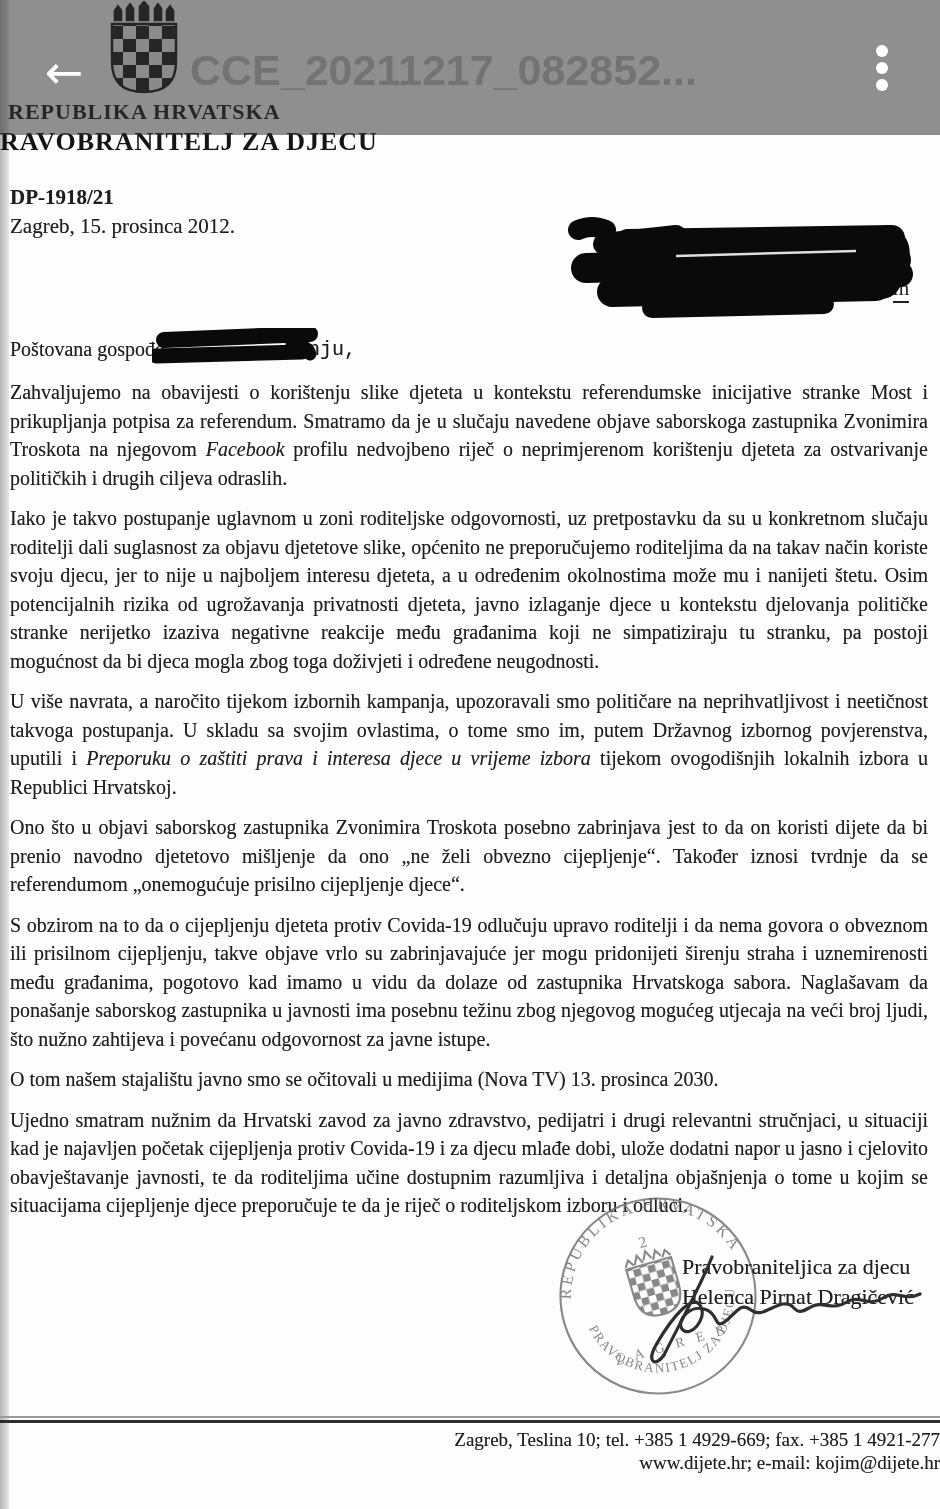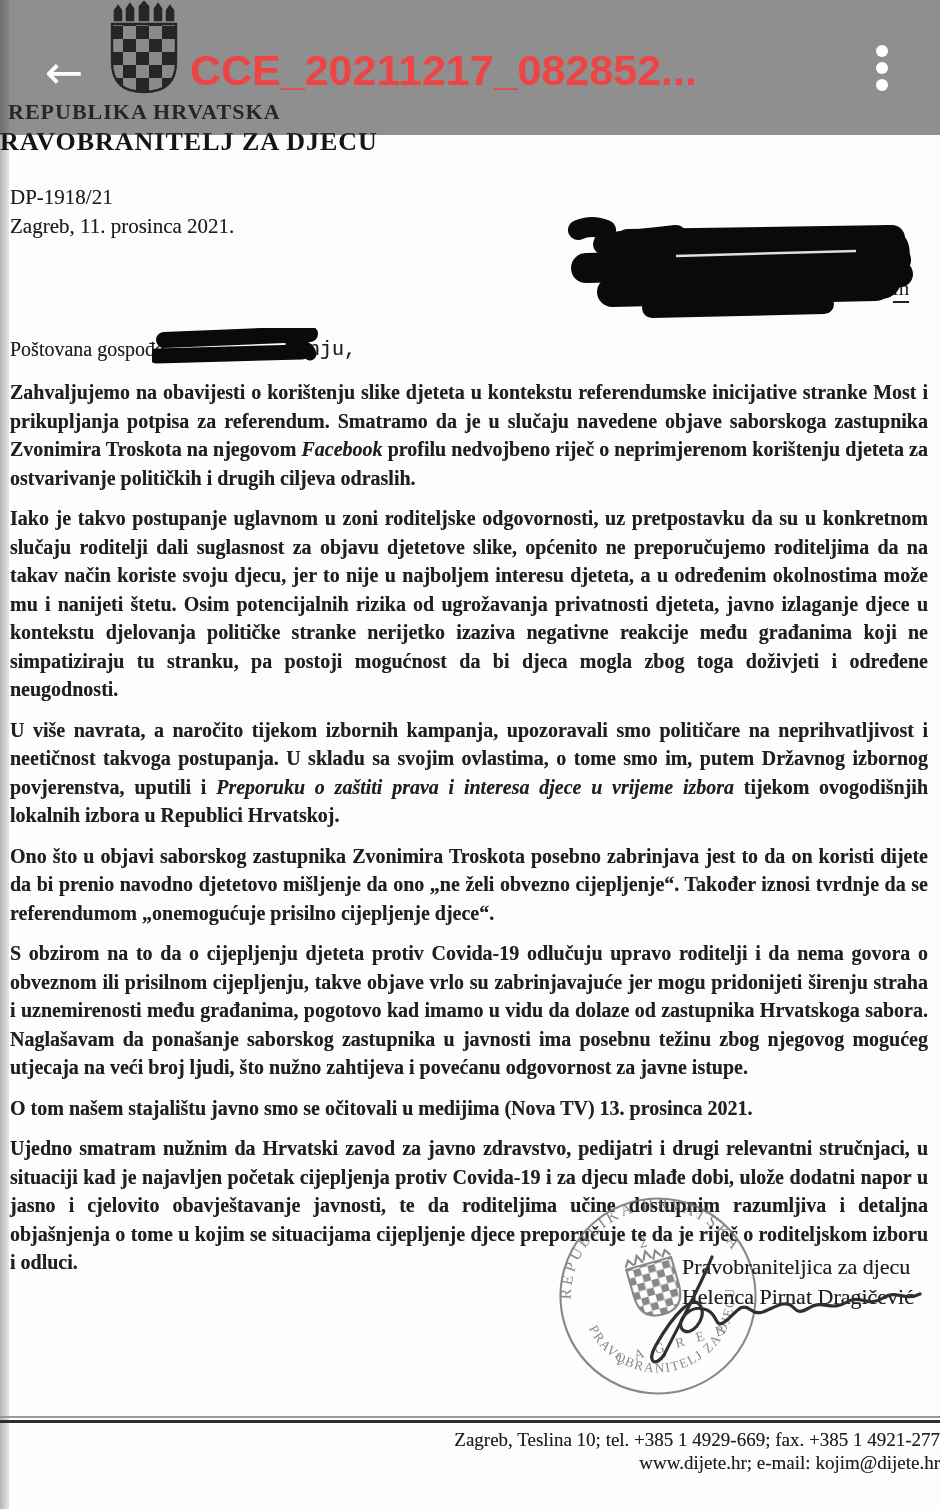--- a/index.html
+++ b/index.html
@@ -19,36 +19,36 @@
   .lh2{font-weight:bold;font-size:26px;letter-spacing:1px;color:#141414;margin-left:-8px;margin-top:6px;text-align:center;}
 
   
   .appbar{position:absolute;left:0;top:0;width:940px;height:135px;
     background:rgba(52,52,52,0.55);z-index:2;}
   .back-btn{position:absolute;left:36px;top:44px;width:56px;height:56px;
     color:#fff;font-family:"DejaVu Sans",sans-serif;font-size:46px;line-height:56px;
     text-align:center;cursor:pointer;z-index:3;}
   .appbar-title{position:absolute;left:190px;top:46px;z-index:3;
     font-family:"Liberation Sans",sans-serif;font-weight:bold;font-size:43px;
-    color:#ef4444;white-space:nowrap;letter-spacing:0;}
+    color:#737373;white-space:nowrap;letter-spacing:0;}
   .kebab{position:absolute;left:868px;top:40px;width:28px;height:56px;z-index:3;cursor:pointer;
     display:flex;flex-direction:column;align-items:center;justify-content:center;gap:5px;}
   .kebab i{width:12px;height:12px;border-radius:50%;background:#fff;display:block;}
 
   
   .doc{position:absolute;left:10px;top:183px;width:918px;z-index:1;
     font-size:20px;line-height:28.5px;
     text-shadow:0 0 0.6px rgba(25,25,25,0.5);}
-  .ref-number{font-weight:normal;font-size:21px;}
+  .ref-number{font-weight:bold;font-size:21px;}
   .place-date{font-size:21px;}
   .salutation{margin-top:92px;height:34px;position:relative;white-space:nowrap;}
   .sal-redact-wrap{position:relative;display:inline-block;width:190px;height:34px;vertical-align:-10px;font-family:Liberation Mono, monospace;}
   .sal-suffix{position:absolute;right:4px;bottom:2px;font-size:20px;z-index:0;}
   .sal-blob{position:absolute;left:-18px;top:-4px;z-index:1;}
-  .para{margin:12px 0;text-align:justify;font-weight:bold;}
+  .para{margin:12px 0;text-align:justify;}
   .para em{font-style:italic;}
 
   
   .recipient-redaction{position:absolute;left:556px;top:216px;z-index:1;}
   .redact-peek{position:absolute;left:893px;top:276px;z-index:0;font-size:21px;
     border-bottom:2px solid #222;padding-bottom:0px;}
 
   
   .sig-block{position:absolute;right:26px;top:1252px;text-align:left;z-index:2;
     font-size:22px;line-height:30px;text-shadow:0 0 0.6px rgba(25,25,25,0.5);}
@@ -116,21 +116,21 @@
       <path d="M96,92 L268,88" stroke-width="20"></path>
       <path d="M250,34 L344,58" stroke-width="26"></path>
       <path d="M330,18 q 18,6 14,26" stroke-width="18"></path>
       <path d="M320,74 q 16,2 18,-14" stroke-width="18"></path>
     </g>
     <path d="M120,40 L300,35" stroke="#f6f6f6" stroke-width="2.5" fill="none" opacity="0.9"></path>
   </svg>
 
   <div class="doc">
     <div class="ref-number">DP-1918/21</div>
-    <div class="place-date">Zagreb, 11. prosinca 2021.</div>
+    <div class="place-date">Zagreb, 15. prosinca 2012.</div>
 
     <div class="salutation">
       <span>Poštovana gospođo</span>
       <span class="sal-redact-wrap">
         <span class="sal-suffix">nju,</span>
         <svg class="sal-blob" width="196" height="44" viewBox="0 0 196 44">
           <g stroke="#0a0a0a" fill="none" stroke-linecap="round">
             <path d="M12,12 L158,6" stroke-width="16"></path>
             <path d="M4,28 L150,24" stroke-width="15"></path>
             <path d="M140,16 q 16,2 18,10" stroke-width="13"></path>
@@ -138,21 +138,21 @@
         </svg>
       </span>
     </div>
 
     <div>
         <p class="para"><span>Zahvaljujemo na obavijesti o korištenju slike djeteta u kontekstu referendumske inicijative stranke Most i prikupljanja potpisa za referendum. Smatramo da je u slučaju navedene objave saborskoga zastupnika Zvonimira Troskota na njegovom </span><em>Facebook</em><span> profilu nedvojbeno riječ o neprimjerenom korištenju djeteta za ostvarivanje političkih i drugih ciljeva odraslih.</span></p>
         <p class="para"><span>Iako je takvo postupanje uglavnom u zoni roditeljske odgovornosti, uz pretpostavku da su u konkretnom slučaju roditelji dali suglasnost za objavu djetetove slike, općenito ne preporučujemo roditeljima da na takav način koriste svoju djecu, jer to nije u najboljem interesu djeteta, a u određenim okolnostima može mu i nanijeti štetu. Osim potencijalnih rizika od ugrožavanja privatnosti djeteta, javno izlaganje djece u kontekstu djelovanja političke stranke nerijetko izaziva negativne reakcije među građanima koji ne simpatiziraju tu stranku, pa postoji mogućnost da bi djeca mogla zbog toga doživjeti i određene neugodnosti.</span></p>
         <p class="para"><span>U više navrata, a naročito tijekom izbornih kampanja, upozoravali smo političare na neprihvatljivost i neetičnost takvoga postupanja. U skladu sa svojim ovlastima, o tome smo im, putem Državnog izbornog povjerenstva, uputili i </span><em>Preporuku o zaštiti prava i interesa djece u vrijeme izbora</em><span> tijekom ovogodišnjih lokalnih izbora u Republici Hrvatskoj.</span></p>
         <p class="para"><span>Ono što u objavi saborskog zastupnika Zvonimira Troskota posebno zabrinjava jest to da on koristi dijete da bi prenio navodno djetetovo mišljenje da ono „ne želi obvezno cijepljenje“. Također iznosi tvrdnje da se referendumom „onemogućuje prisilno cijepljenje djece“.</span></p>
         <p class="para"><span>S obzirom na to da o cijepljenju djeteta protiv Covida-19 odlučuju upravo roditelji i da nema govora o obveznom ili prisilnom cijepljenju, takve objave vrlo su zabrinjavajuće jer mogu pridonijeti širenju straha i uznemirenosti među građanima, pogotovo kad imamo u vidu da dolaze od zastupnika Hrvatskoga sabora. Naglašavam da ponašanje saborskog zastupnika u javnosti ima posebnu težinu zbog njegovog mogućeg utjecaja na veći broj ljudi, što nužno zahtijeva i povećanu odgovornost za javne istupe.</span></p>
-        <p class="para"><span>O tom našem stajalištu javno smo se očitovali u medijima (Nova TV) 13. prosinca 2021.</span></p>
+        <p class="para"><span>O tom našem stajalištu javno smo se očitovali u medijima (Nova TV) 13. prosinca 2030.</span></p>
         <p class="para"><span>Ujedno smatram nužnim da Hrvatski zavod za javno zdravstvo, pedijatri i drugi relevantni stručnjaci, u situaciji kad je najavljen početak cijepljenja protiv Covida-19 i za djecu mlađe dobi, ulože dodatni napor u jasno i cjelovito obavještavanje javnosti, te da roditeljima učine dostupnim razumljiva i detaljna objašnjenja o tome u kojim se situacijama cijepljenje djece preporučuje te da je riječ o roditeljskom izboru i odluci.</span></p>
       </div>
   </div>
 
   <svg class="stamp" width="212" height="212" viewBox="0 0 200 200">
     <defs>
       <path id="st-top" d="M 18,100 A 82,82 0 1 1 182,100"></path>
       <path id="st-bot" d="M 28,100 A 72,72 0 0 0 172,100"></path>
       <pattern id="chk2" width="14" height="14" patternUnits="userSpaceOnUse">
         <rect width="14" height="14" fill="#fdfdfd"></rect>

